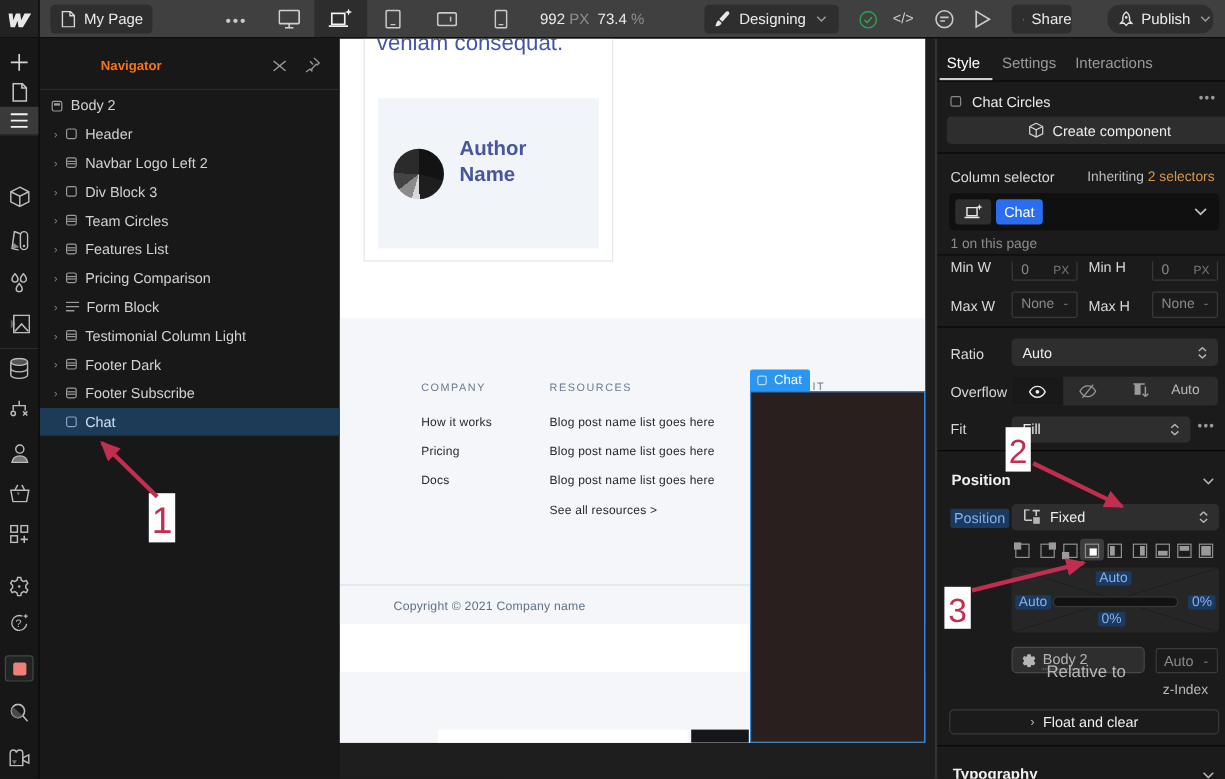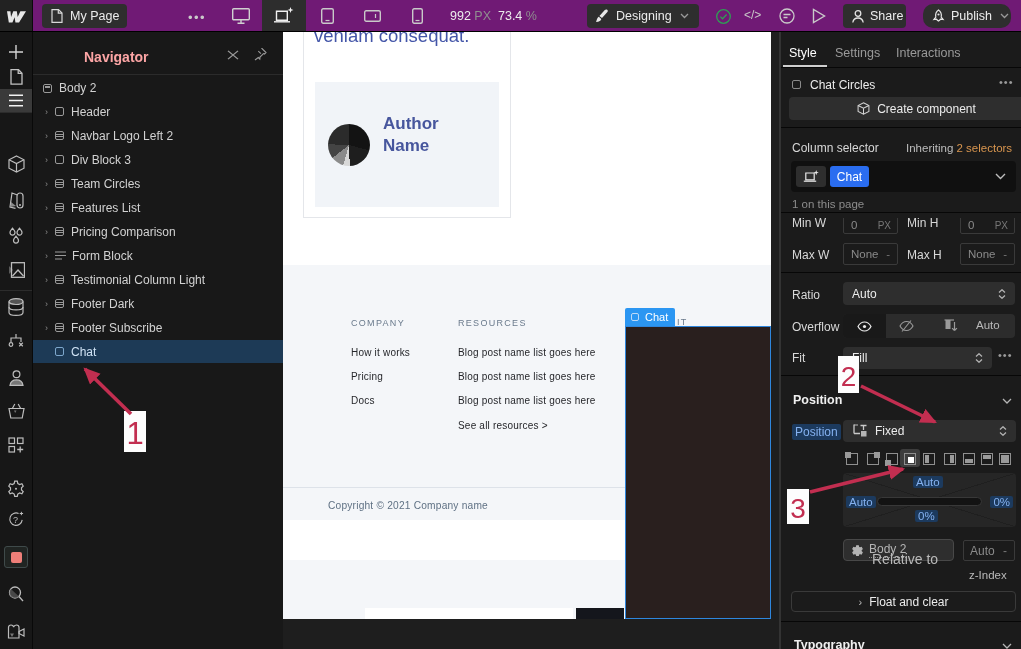--- a/index.html
+++ b/index.html
@@ -1,20 +1,20 @@
 <!DOCTYPE html>
 <html><head>
 <meta charset="utf-8">
 <style>
 * { margin:0; padding:0; box-sizing:border-box; }
 html,body { width:1021px; height:649px; }
 body { position:relative; background:#1e1e1e; font-family:"Liberation Sans",sans-serif; overflow:hidden; color:#d5d5d5; }
 .abs { position:absolute; }
 
-#topbar { position:absolute; left:0; top:0; width:1021px; height:32px; background:#701a75; border-bottom:1px solid #000; z-index:30; }
+#topbar { position:absolute; left:0; top:0; width:1021px; height:32px; background:#404040; border-bottom:1px solid #000; z-index:30; }
 .pill { position:absolute; top:4px; height:24px; background:#2e2e2e; border-radius:4px; display:flex; align-items:center; color:#ececec; font-size:12.5px; }
 .tgray { color:#8f8f8f; }
 
 #rail { position:absolute; left:0; top:32px; width:33px; height:617px; background:#171717; border-right:1px solid #090909; z-index:20; }
 .ric { position:absolute; left:0; width:32px; display:flex; justify-content:center; align-items:center; color:#bfbfbf; }
 
 #nav { position:absolute; left:33px; top:32px; width:250px; height:617px; background:#181818; z-index:10; }
 .nrow { position:absolute; left:0; width:250px; height:24px; display:flex; align-items:center; font-size:12px; color:#d2d2d2; }
 .ar { color:#8a8a8a; font-size:9px; width:10px; margin-left:12px; }
 .sq { width:9px; height:9px; border:1px solid #9a9a9a; border-radius:2px; margin-right:7px; }
@@ -91,21 +91,21 @@
     </svg>
   <div class="abs" style="left:744px;top:8px;color:#c9c9c9;font-size:12px;">&lt;/&gt;</div>
   <svg class="abs" style="left:779px;top:8px" width="16" height="16" viewBox="0 0 16 16">
       <circle cx="8" cy="8" r="7" fill="none" stroke="#c9c9c9" stroke-width="1.3"></circle>
       <path stroke="#c9c9c9" stroke-width="1.3" d="M4.5 6.5h7M4.5 9.5h4"></path>
     </svg>
   <svg class="abs" style="left:812px;top:8px" width="14" height="16" viewBox="0 0 14 16">
       <path fill="none" stroke="#c9c9c9" stroke-width="1.4" d="M1.5 1.5v13l11-6.5z"></path>
     </svg>
 
-  <div class="pill" style="left:843px;width:63px;">
+  <div class="pill" style="left:843px;width:50px;">
     <svg style="margin-left:9px" width="12" height="13" viewBox="0 0 12 13">
         <circle cx="6" cy="3.5" r="2.8" fill="none" stroke="#e3e3e3" stroke-width="1.3"></circle>
         <path fill="none" stroke="#e3e3e3" stroke-width="1.3" d="M.8 12.5c.5-3 2.6-4.5 5.2-4.5s4.7 1.5 5.2 4.5"></path>
       </svg>
     <span style="margin-left:6px">Share</span>
   </div>
 
   <div class="pill" style="left:923px;width:88px;border-radius:10px;">
     <svg style="margin-left:9px" width="13" height="14" viewBox="0 0 13 14">
         <path fill="none" stroke="#e3e3e3" stroke-width="1.2" d="M6.5 1C8.8 2.6 9.7 5.4 9.2 8l1.9 2.4-2.6-.3c-.6.8-1.2 1.4-2 2-0.8-.6-1.4-1.2-2-2l-2.6.3L3.8 8C3.3 5.4 4.2 2.6 6.5 1z"></path>
@@ -225,21 +225,21 @@
     </div>
   <div class="ric" style="top:591px;height:16px;">
       <svg width="18" height="15" viewBox="0 0 18 15">
         <path fill="none" stroke="#bdbdbd" stroke-width="1.2" d="M1.5 3.5C1.5 2 2.5 1 4 1s2.5 1 2.6 2.2C6.9 2 7.9 1 9.4 1c1.5 0 2.6 1.1 2.6 2.6V14H1.5z"></path>
         <path fill="none" stroke="#bdbdbd" stroke-width="1.2" d="M12 7.5 17 5v7l-5-2.5z"></path>
         <path fill="#777" d="M3 9.5h4L5 13z"></path>
       </svg>
     </div>
 </div>
 <div id="nav">
-  <div class="abs" style="left:11px;top:17px;font-size:14px;font-weight:bold;color:#fca5a5;padding-left:40px;">Navigator</div>
+  <div class="abs" style="left:11px;top:17px;font-size:11px;font-weight:bold;color:#f97316;padding-left:40px;">Navigator</div>
   <svg class="abs" style="left:194px;top:17px" width="12" height="12" viewBox="0 0 12 12">
       <path stroke="#9a9a9a" stroke-width="1.3" fill="none" d="M1 1l10 10M11 1 1 11" transform="scale(1 .82) translate(0 1.3)"></path>
     </svg>
   <svg class="abs" style="left:221px;top:16px" width="13" height="13" viewBox="0 0 13 13">
       <path fill="none" stroke="#9a9a9a" stroke-width="1.1" d="M7.5 1 12 5.5 10.5 7l-1-.4L6 10.1l-.2 1.9-1.5-1.5L1 13" transform="translate(0 -1)"></path>
       <path fill="none" stroke="#9a9a9a" stroke-width="1.1" d="m6.9 5.7-2.6-2.6"></path>
     </svg>
   <div class="abs" style="left:0;top:42px;width:250px;height:1px;background:#2b2b2b;"></div>
   <div class="nrow" style="top:44px;"><span class="sq" style="margin-left:10px;position:relative;">
         <span style="position:absolute;left:1px;right:1px;top:1px;height:2.5px;background:#9a9a9a;"></span>

